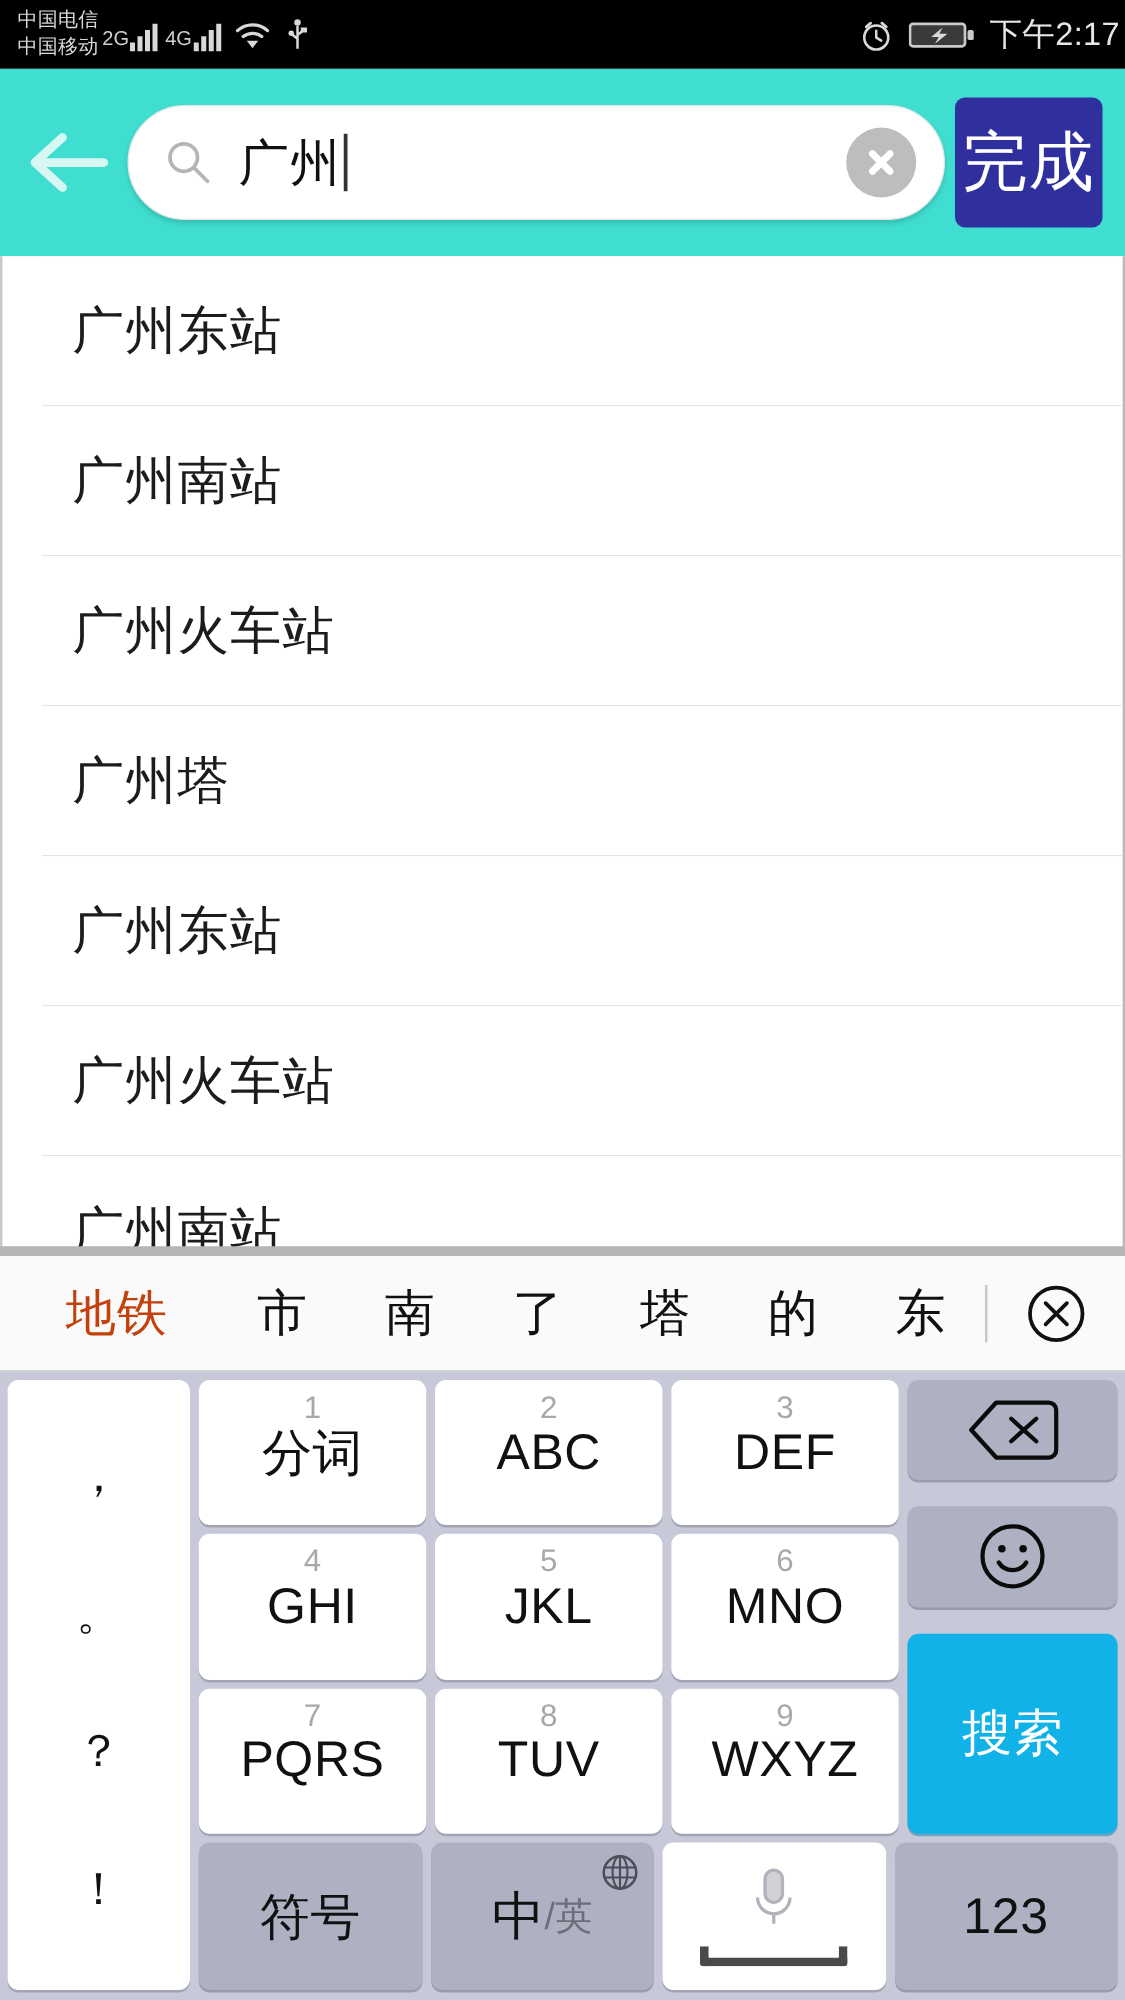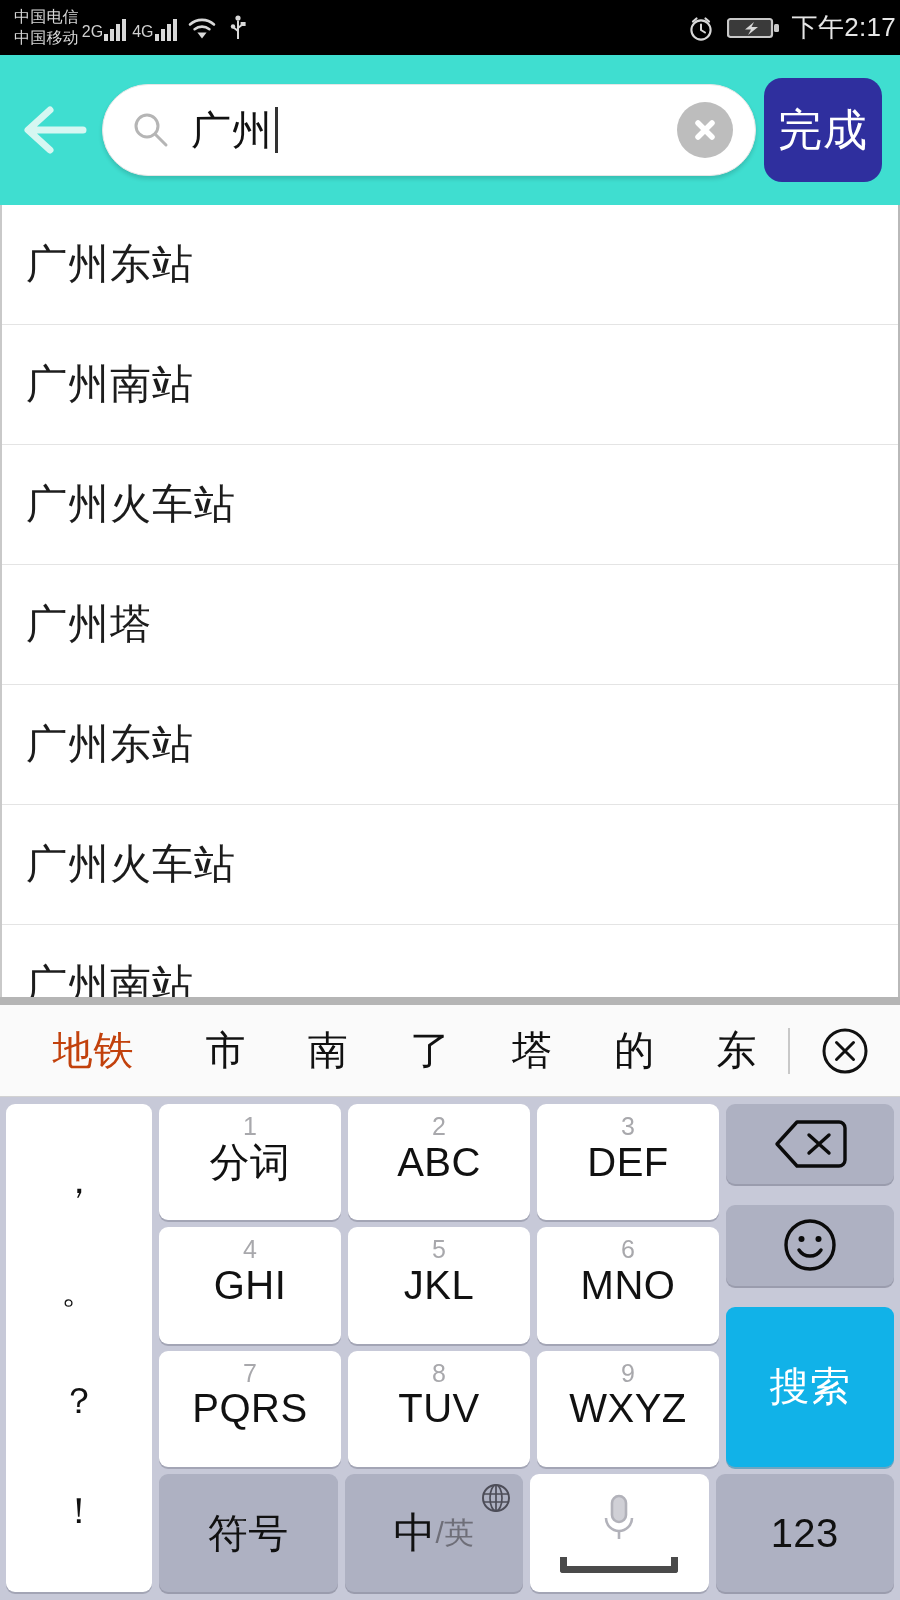--- a/index.html
+++ b/index.html
@@ -47,34 +47,34 @@
   .mag{ flex:0 0 auto; margin-right:20px; }
   .search-text-wrap{ flex:1 1 auto; display:flex; align-items:center; min-width:0; }
   #search-value{ font-size:40px; color:#111; letter-spacing:1px; white-space:nowrap; }
   .caret{ width:3px; height:46px; background:#333; margin-left:2px; }
   #clear-button{
     flex:0 0 auto; width:56px; height:56px; border-radius:50%;
     background:#bdbdbd; display:flex; align-items:center; justify-content:center;
     margin-right:8px;
   }
   #done-button{
-    flex:0 0 auto; width:118px; height:104px; background:#2f2f9e; border-radius:18px;
-    color:#fff; font-size:44px; display:flex; align-items:center; justify-content:center;
+    flex:0 0 auto; width:118px; height:104px; background:#2f2f9e; border-radius:8px;
+    color:#fff; font-size:52px; display:flex; align-items:center; justify-content:center;
     letter-spacing:1px;
   }
 
   
   #suggestion-list{
     position:absolute; top:205px; left:0; width:900px; height:795px;
     background:#fff; overflow:hidden;
     border-left:2px solid #c9c9c9; border-right:2px solid #b9b9b9;
   }
   .sug-item{
     height:120px; display:flex; align-items:center; padding-left:24px;
-    border-bottom:1px solid #e4e4e4; background:#fff;
+    border-bottom:1px solid #e4e4e4; background:#fff;margin-left:32px;
   }
   .sug-item .label{ font-size:41px; color:#1c1c1c; letter-spacing:1px; }
   #list-bottom-edge{
     position:absolute; top:997px; left:0; width:900px; height:8px; background:#b5b5b5;
   }
 
   
   #candidate-bar{
     position:absolute; top:1005px; left:0; width:900px; height:92px;
     background:#fafafa; display:flex; align-items:center;

